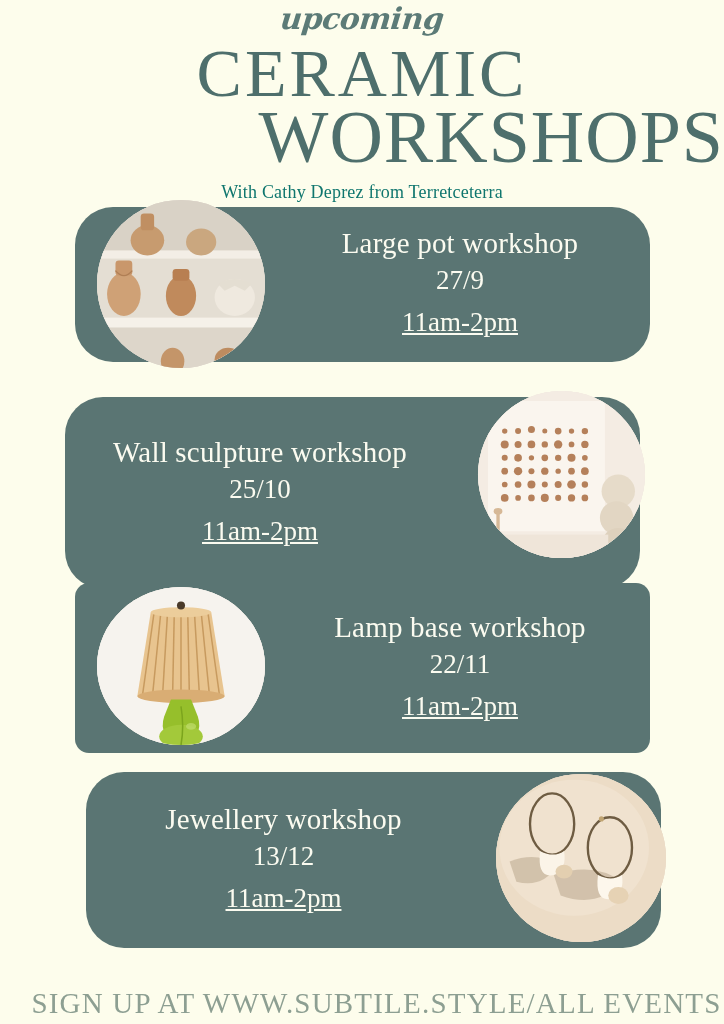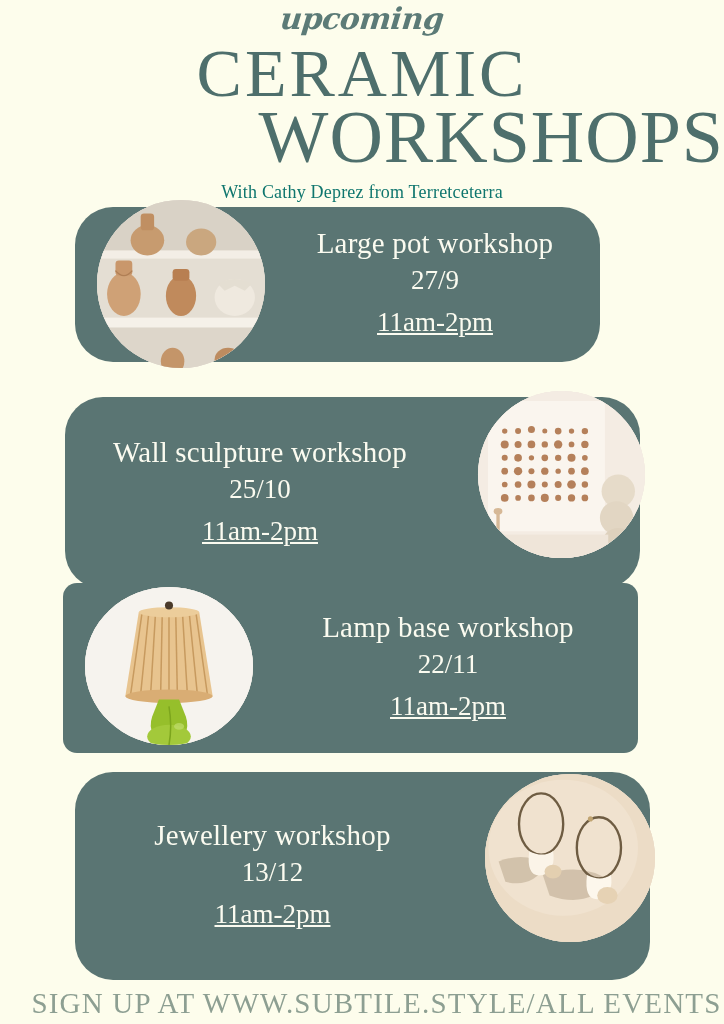--- a/index.html
+++ b/index.html
@@ -106,33 +106,33 @@
     position:absolute;
     z-index:3;
     border-radius:50%;
     overflow:hidden;
     background:#efe7dc;
   }
 
   .photo svg { display:block; width:100%; height:100%; }
 
   
-  #card-1 { left:75px;  top:207px; width:525px; height:155px; }
+  #card-1 { left:75px;  top:207px; width:575px; height:155px; }
   #card-1 .photo { left:22px; top:-7px; width:168px; height:168px; }
   #card-1 .card-text { padding-left:195px; }
 
   #card-2 { left:65px;  top:397px; width:575px; height:192px; }
   #card-2 .photo { right:-5px; top:-6px; width:167px; height:167px; }
   #card-2 .card-text { padding-right:185px; }
 
-  #card-3 { left:63px;  top:583px; width:575px; height:170px;border-radius:14px; }
+  #card-3 { left:75px;  top:583px; width:575px; height:170px;border-radius:14px; }
   #card-3 .photo { left:22px; top:4px; width:168px; height:158px; }
   #card-3 .card-text { padding-left:195px; }
 
-  #card-4 { left:75px;  top:772px; width:575px; height:208px; }
+  #card-4 { left:86px;  top:772px; width:575px; height:176px; }
   #card-4 .photo { right:-5px; top:2px; width:170px; height:168px; }
   #card-4 .card-text { padding-right:180px; }
 
   
   .footer {
     position:absolute;
     left:0; right:0;
     bottom:4px;
     text-align:center;
     font-family:"Liberation Serif", serif;

